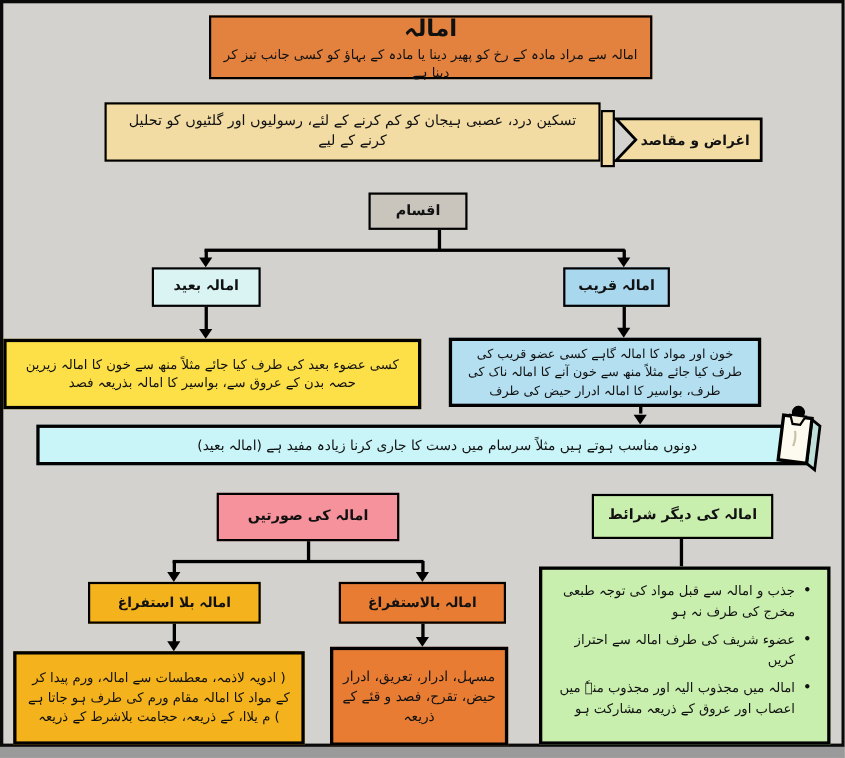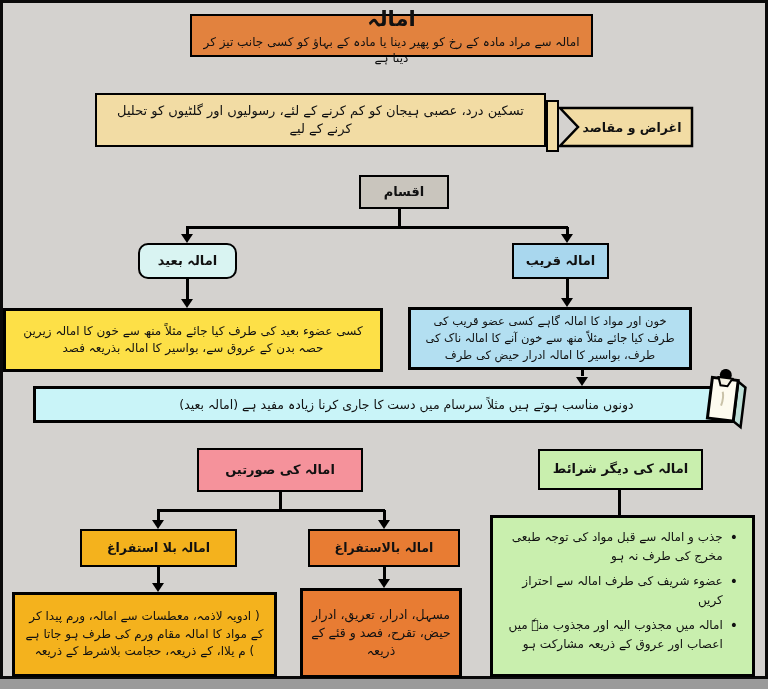--- a/index.html
+++ b/index.html
@@ -46,48 +46,48 @@
     font-size:12px;line-height:1.55;}
   .bullets li{display:flex;gap:7px;margin-bottom:7px;}
   .dot{flex:0 0 auto;font-size:14px;line-height:1.4;}
 </style>
 </head>
 <body>
 
 <div id="screen">
   <div class="frame"></div>
 
-  <div class="box c-orange" style="left:190px;top:14px;width:403px;height:43px;">
+  <div class="box c-orange" style="left:190px;top:14px;width:403px;height:58px;">
     <div class="big-title">امالہ</div>
     <div class="sub">امالہ سے مراد مادہ کے رخ کو پھیر دینا یا مادہ کے بہاؤ کو کسی جانب تیز کر دینا ہے</div>
   </div>
 
   <div class="box c-wheat" style="left:95px;top:93px;width:451px;height:54px;font-size:13px;padding:0 8px;">
     <div>تسکین درد، عصبی ہیجان کو کم کرنے کے لئے، رسولیوں اور گلٹیوں کو تحلیل کرنے کے لیے</div>
   </div>
   <div class="box c-wheat" style="left:546px;top:100px;width:13px;height:52px;"></div>
   <div class="pennant-wrap">
     <svg width="136" height="42" viewBox="0 0 136 42">
       <polygon points="2,2 134,2 134,40 2,40 20,21" fill="#f2dca4" stroke="#000" stroke-width="2.5"></polygon>
     </svg>
     <div class="pennant-label">اغراض و مقاصد</div>
   </div>
 
-  <div class="box c-gray lbl" style="left:359px;top:175px;width:90px;height:34px;">
+  <div class="box c-gray lbl" style="left:335px;top:175px;width:90px;height:34px;">
     <span>اقسام</span>
   </div>
 
   <div class="vline" style="left:398px;top:209px;height:18px;"></div>
   <div class="hline" style="left:186px;top:226px;width:382px;"></div>
   <div class="vline" style="left:186px;top:227px;height:8px;"></div>
   <div class="arr" style="left:181px;top:234px;"></div>
   <div class="vline" style="left:566px;top:227px;height:8px;"></div>
   <div class="arr" style="left:561px;top:234px;"></div>
 
-  <div class="box c-cyan lbl" style="left:138px;top:243px;width:99px;height:36px;border-radius:10px;">
+  <div class="box c-cyan lbl" style="left:138px;top:243px;width:99px;height:36px;">
     <span>امالہ بعید</span>
   </div>
   <div class="box c-sky lbl" style="left:512px;top:243px;width:97px;height:36px;">
     <span>امالہ قریب</span>
   </div>
 
   <div class="vline" style="left:186px;top:279px;height:21px;"></div>
   <div class="arr" style="left:181px;top:299px;"></div>
   <div class="vline" style="left:566px;top:279px;height:20px;"></div>
   <div class="arr" style="left:561px;top:298px;"></div>

